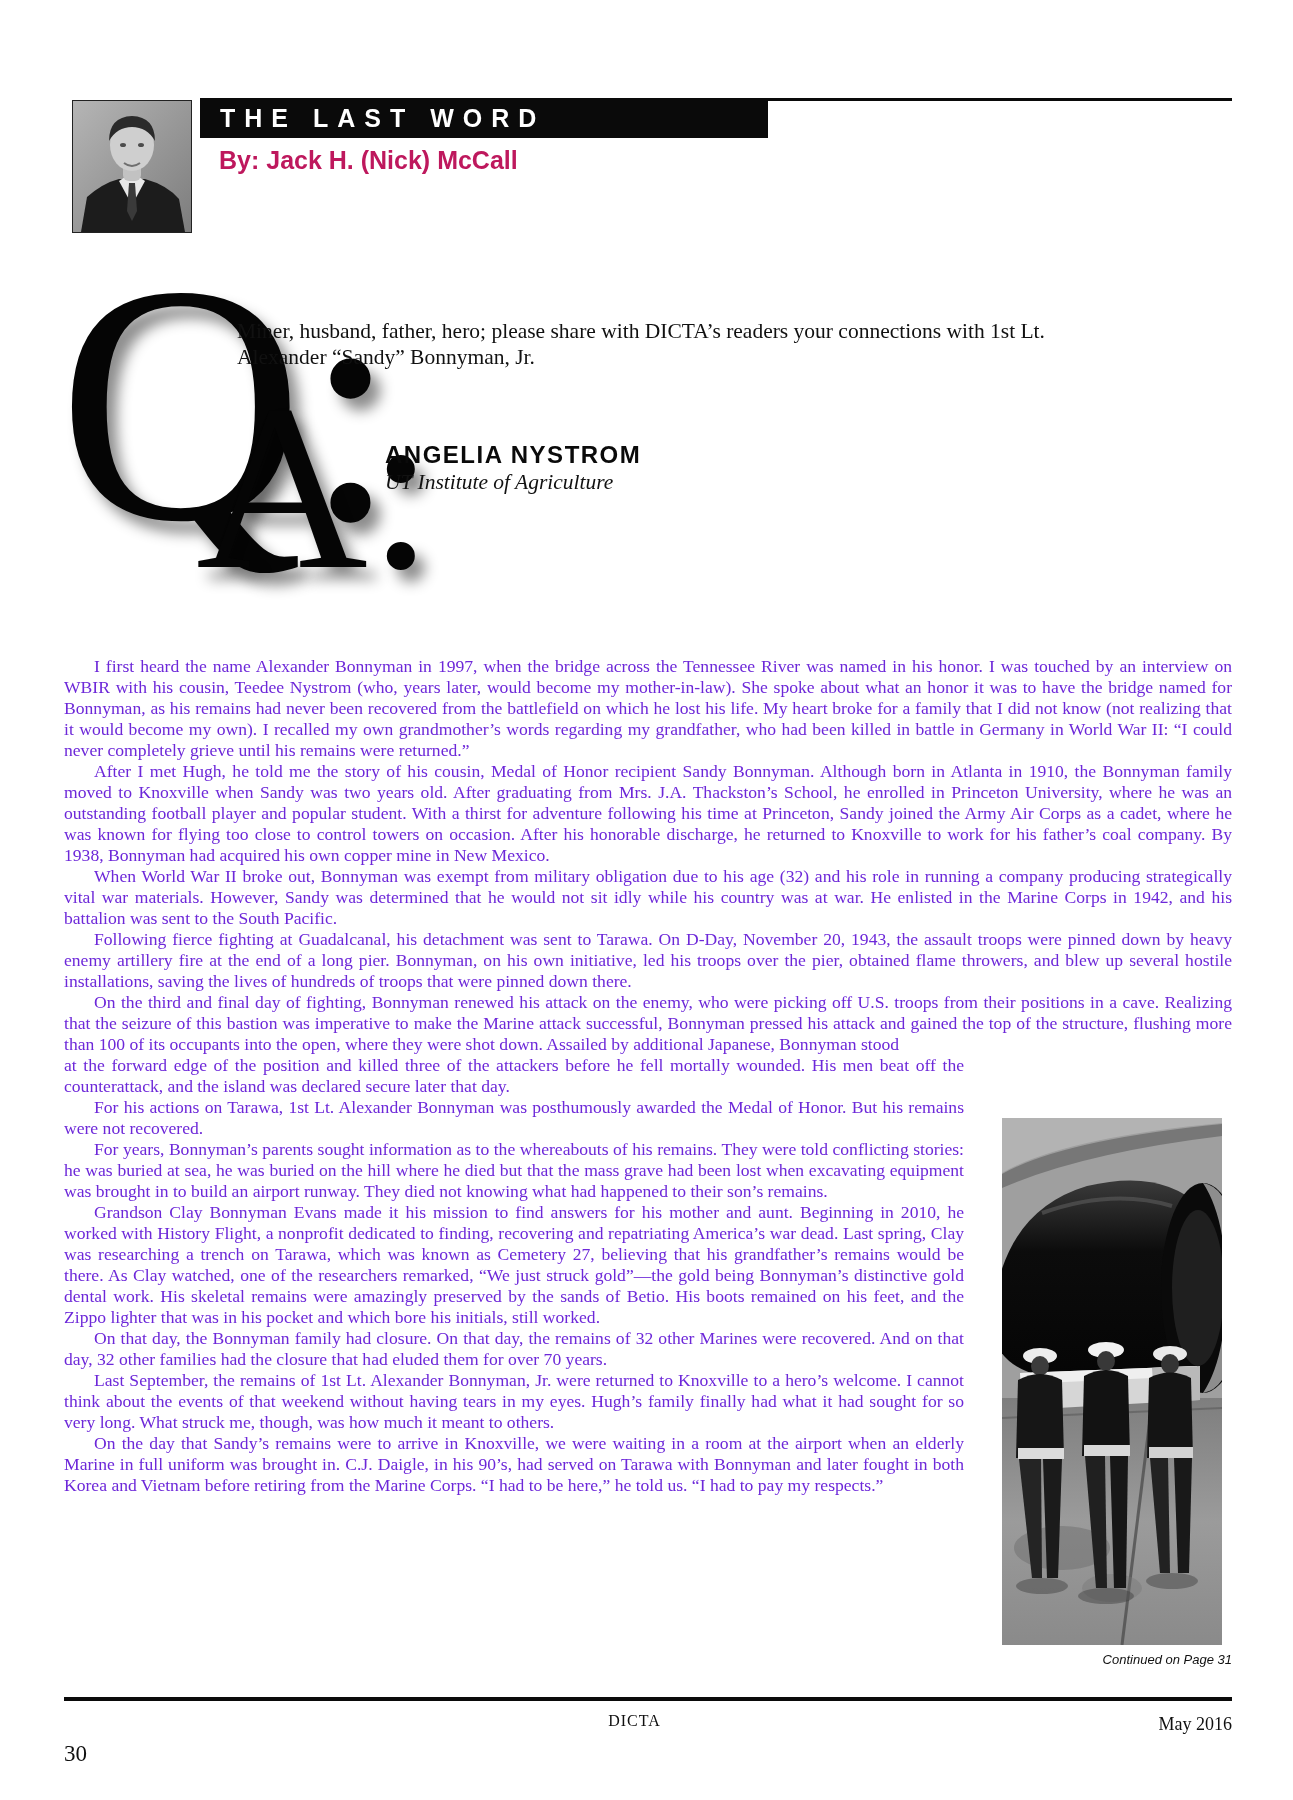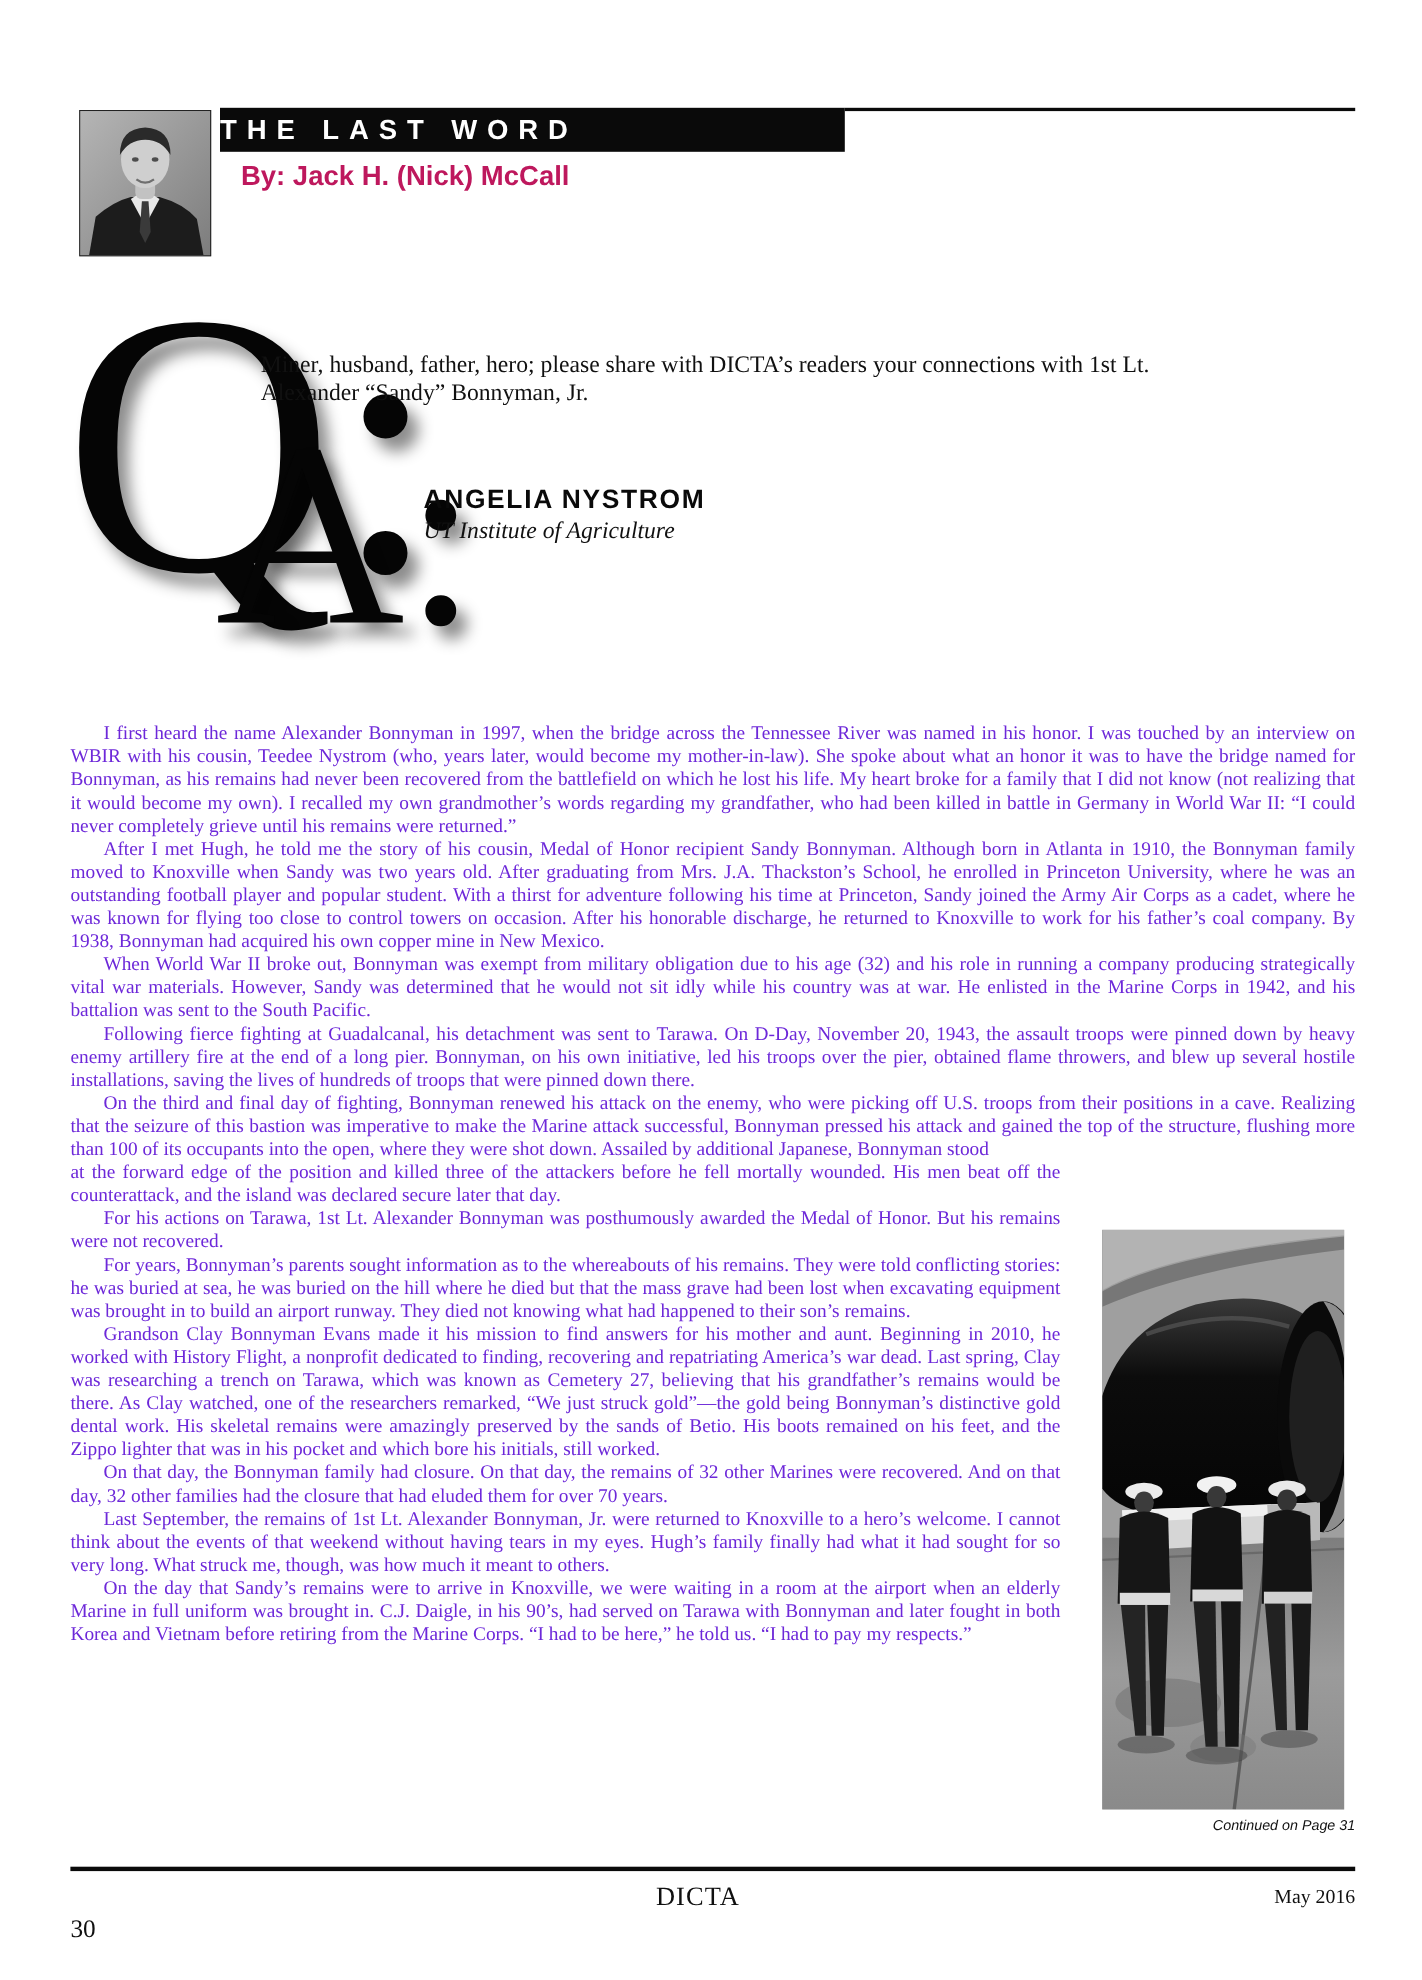--- a/index.html
+++ b/index.html
@@ -17,21 +17,21 @@
     position:absolute;left:72px;top:100px;width:120px;height:133px;
     border:1px solid #222;box-sizing:border-box;background:#9a9a9a;
   }
   .title-bar{
     position:absolute;left:200px;top:98px;width:568px;height:40px;
     background:#0a0a0a;display:flex;align-items:center;
   }
   .title-bar span{
     color:#ffffff;font-family:"Liberation Sans", sans-serif;
     font-weight:bold;font-size:25px;letter-spacing:9px;
-    white-space:nowrap;
+    padding-left:20px;white-space:nowrap;
   }
   .header-rule{
     position:absolute;left:768px;top:98px;width:464px;height:3px;background:#0a0a0a;
   }
   .byline{
     position:absolute;left:219px;top:146px;
     font-family:"Liberation Sans", sans-serif;font-weight:bold;font-size:25px;color:#be185d;
   }
   
   .big-letter{
@@ -74,21 +74,21 @@
   }
   
   .footer-rule{
     position:absolute;left:64px;top:1697px;width:1168px;height:4px;background:#0a0a0a;
   }
   .footer-page{
     position:absolute;left:64px;top:1710px;font-size:23px;color:#101010;margin-top:31px;
   }
   .footer-journal{
     position:absolute;left:0;top:1712px;width:1269px;text-align:center;
-    font-size:24px;letter-spacing:1px;color:#101010;
+    font-size:16px;letter-spacing:1px;color:#101010;
   }
   .footer-issue{
     position:absolute;right:61px;top:1714px;font-size:18px;color:#101010;
   }
 </style>
 </head>
 <body>
 
 <div class="page">
 

